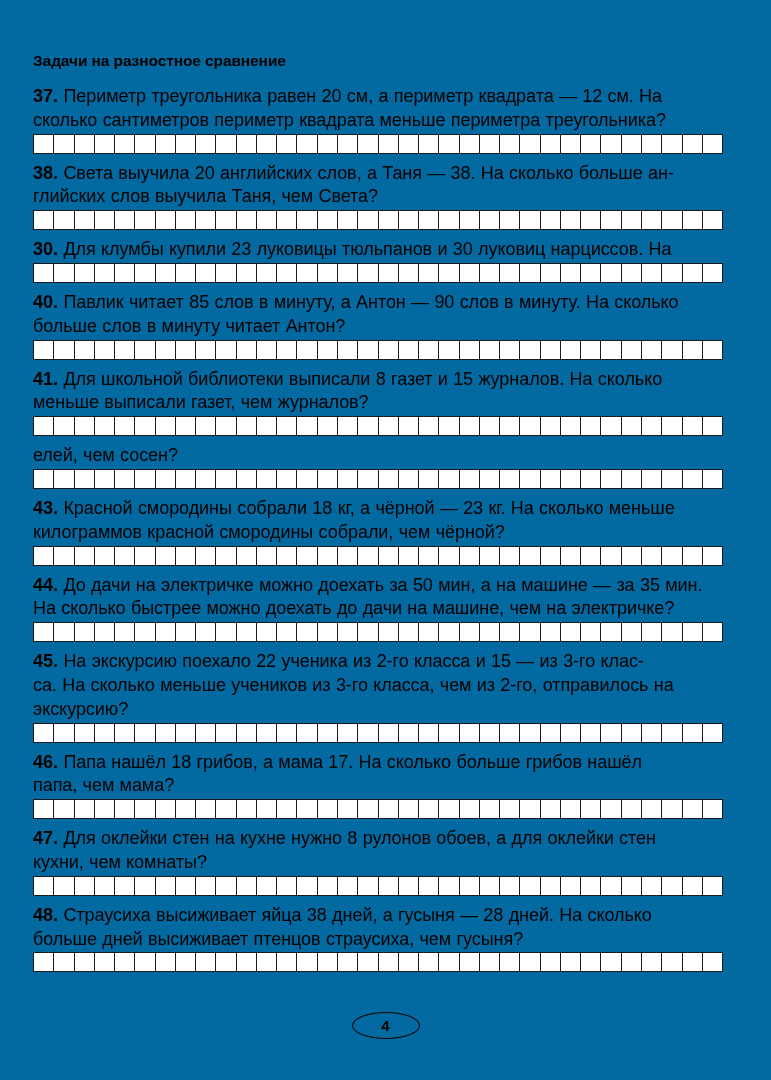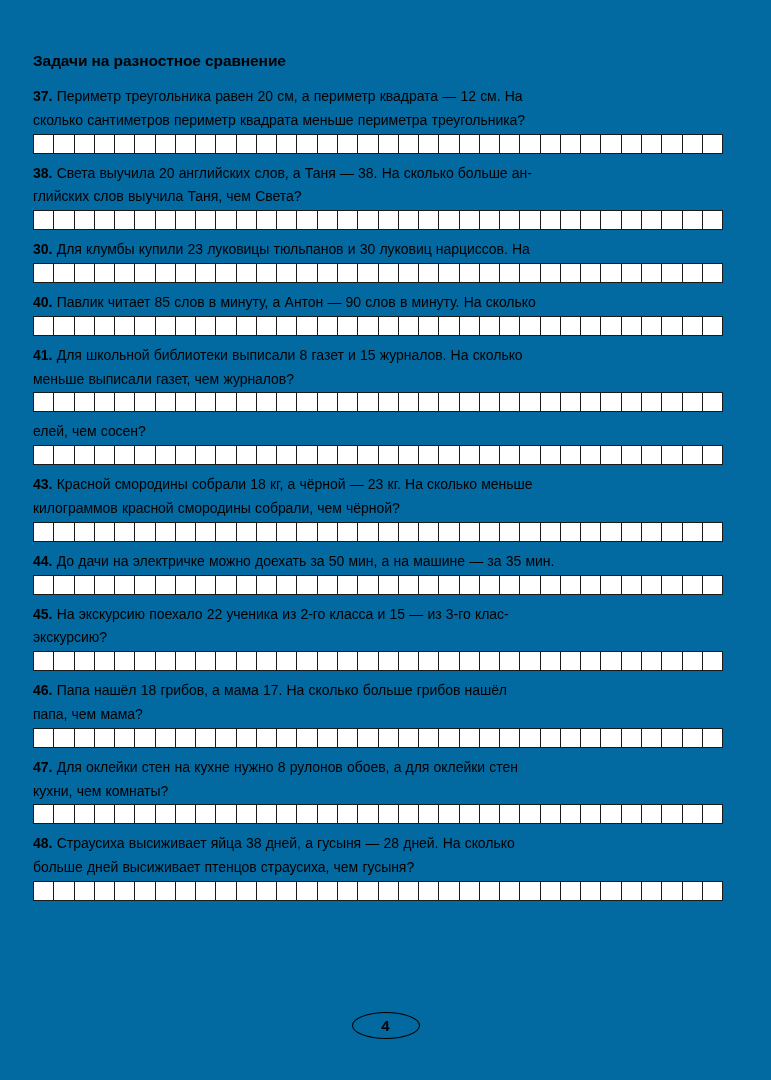--- a/index.html
+++ b/index.html
@@ -27,21 +27,21 @@
     font-size: 15.5px;
     font-weight: bold;
     letter-spacing: -0.1px;
     margin: 0 0 17px 0;
     line-height: 1.1;
   }
   .problem {
     margin-bottom: 0;
   }
   .problem-text {
-    font-size: 14px;
+    font-size: 18px;
     line-height: 20.8px;
     text-align: justify;
     text-align-last: left;
     margin: 0 0 3px 0;
     letter-spacing: -0.05px;
     word-spacing: 0.4px;
     hyphens: manual;
   }
   .problem-num {
     font-weight: bold;
@@ -210,20 +210,21 @@
             <div class="cell"></div>
             <div class="cell"></div>
             <div class="cell"></div>
             <div class="cell"></div>
             <div class="cell"></div>
             <div class="cell"></div>
           </div>
         </div>
         <div class="problem">
           <p class="problem-text"><span class="problem-num">40.</span> <span>Павлик читает 85 слов в минуту, а Антон — 90 слов в минуту. На сколько</span></p>
+          <p class="problem-text"><span>больше слов в минуту читает Антон?</span></p>
           <div class="answer-grid">
             <div class="cell"></div>
             <div class="cell"></div>
             <div class="cell"></div>
             <div class="cell"></div>
             <div class="cell"></div>
             <div class="cell"></div>
             <div class="cell"></div>
             <div class="cell"></div>
             <div class="cell"></div>
@@ -368,20 +369,21 @@
             <div class="cell"></div>
             <div class="cell"></div>
             <div class="cell"></div>
             <div class="cell"></div>
             <div class="cell"></div>
             <div class="cell"></div>
           </div>
         </div>
         <div class="problem">
           <p class="problem-text"><span class="problem-num">44.</span> <span>До дачи на электричке можно доехать за 50 мин, а на машине — за 35 мин.</span></p>
+          <p class="problem-text"><span>На сколько быстрее можно доехать до дачи на машине, чем на электричке?</span></p>
           <div class="answer-grid">
             <div class="cell"></div>
             <div class="cell"></div>
             <div class="cell"></div>
             <div class="cell"></div>
             <div class="cell"></div>
             <div class="cell"></div>
             <div class="cell"></div>
             <div class="cell"></div>
             <div class="cell"></div>
@@ -407,20 +409,21 @@
             <div class="cell"></div>
             <div class="cell"></div>
             <div class="cell"></div>
             <div class="cell"></div>
             <div class="cell"></div>
             <div class="cell"></div>
           </div>
         </div>
         <div class="problem">
           <p class="problem-text"><span class="problem-num">45.</span> <span>На экскурсию поехало 22 ученика из 2-го класса и 15 — из 3-го клас-</span></p>
+          <p class="problem-text"><span>са. На сколько меньше учеников из 3-го класса, чем из 2-го, отправилось на</span></p>
           <p class="problem-text"><span>экскурсию?</span></p>
           <div class="answer-grid">
             <div class="cell"></div>
             <div class="cell"></div>
             <div class="cell"></div>
             <div class="cell"></div>
             <div class="cell"></div>
             <div class="cell"></div>
             <div class="cell"></div>
             <div class="cell"></div>

